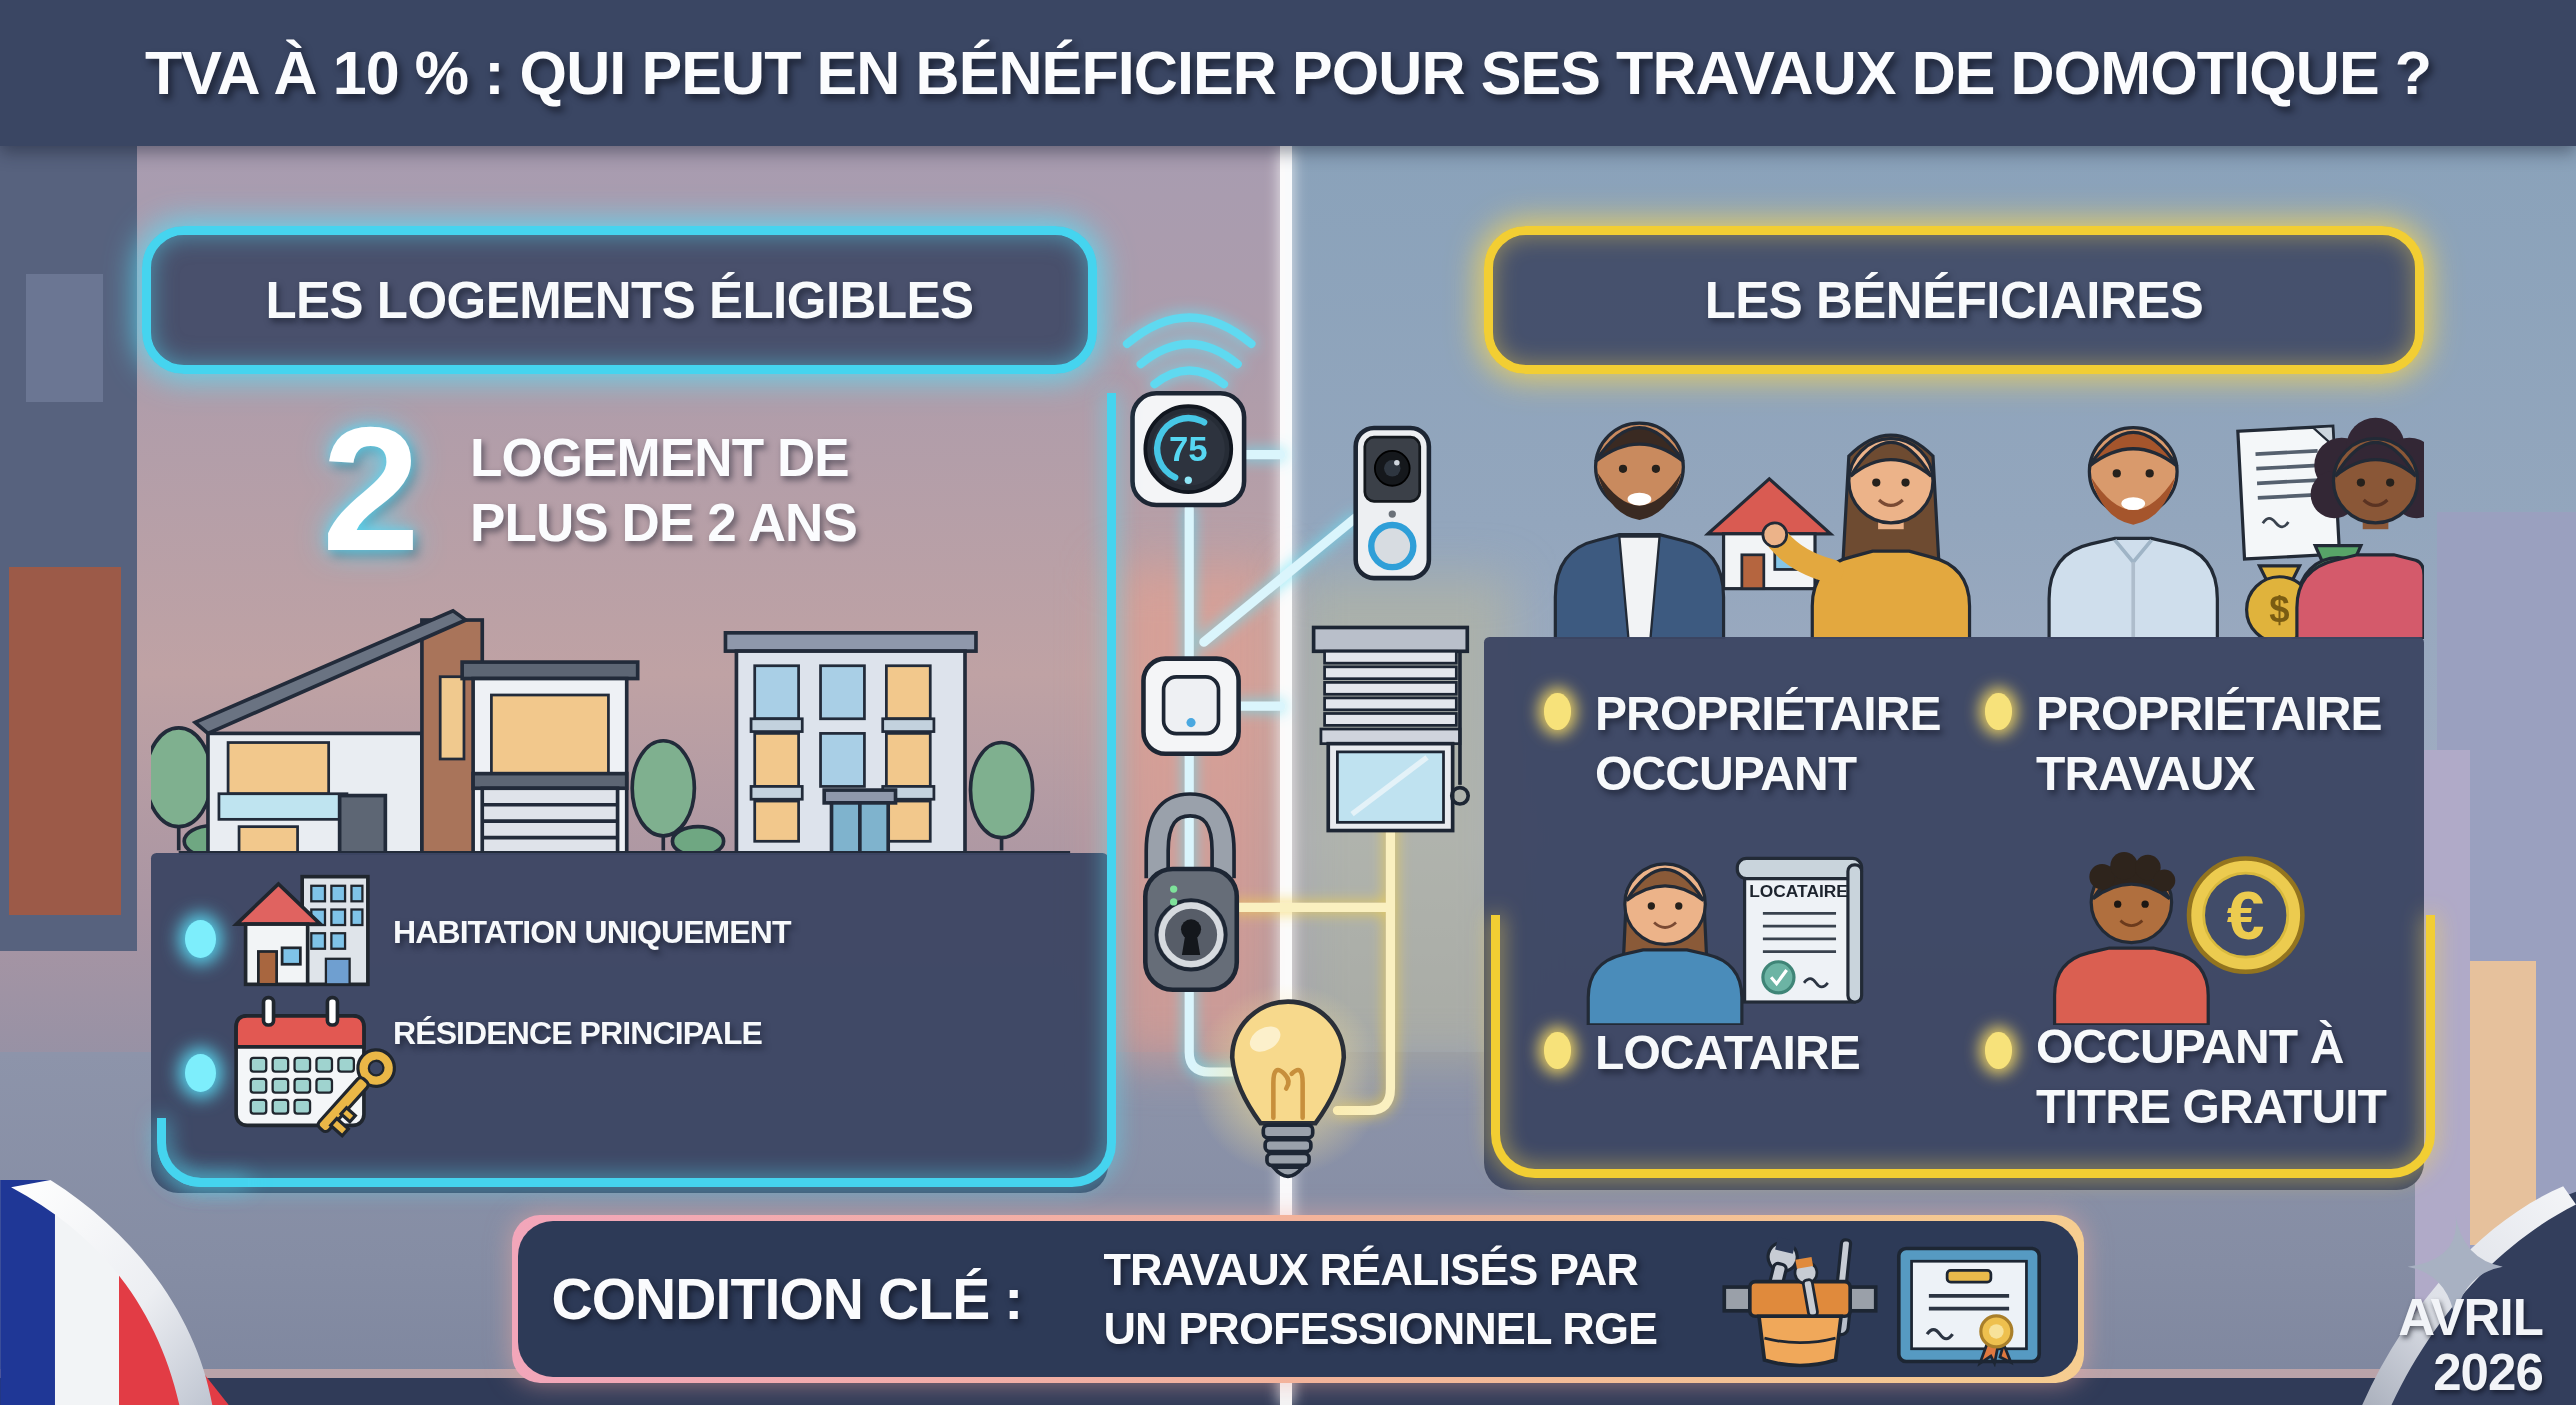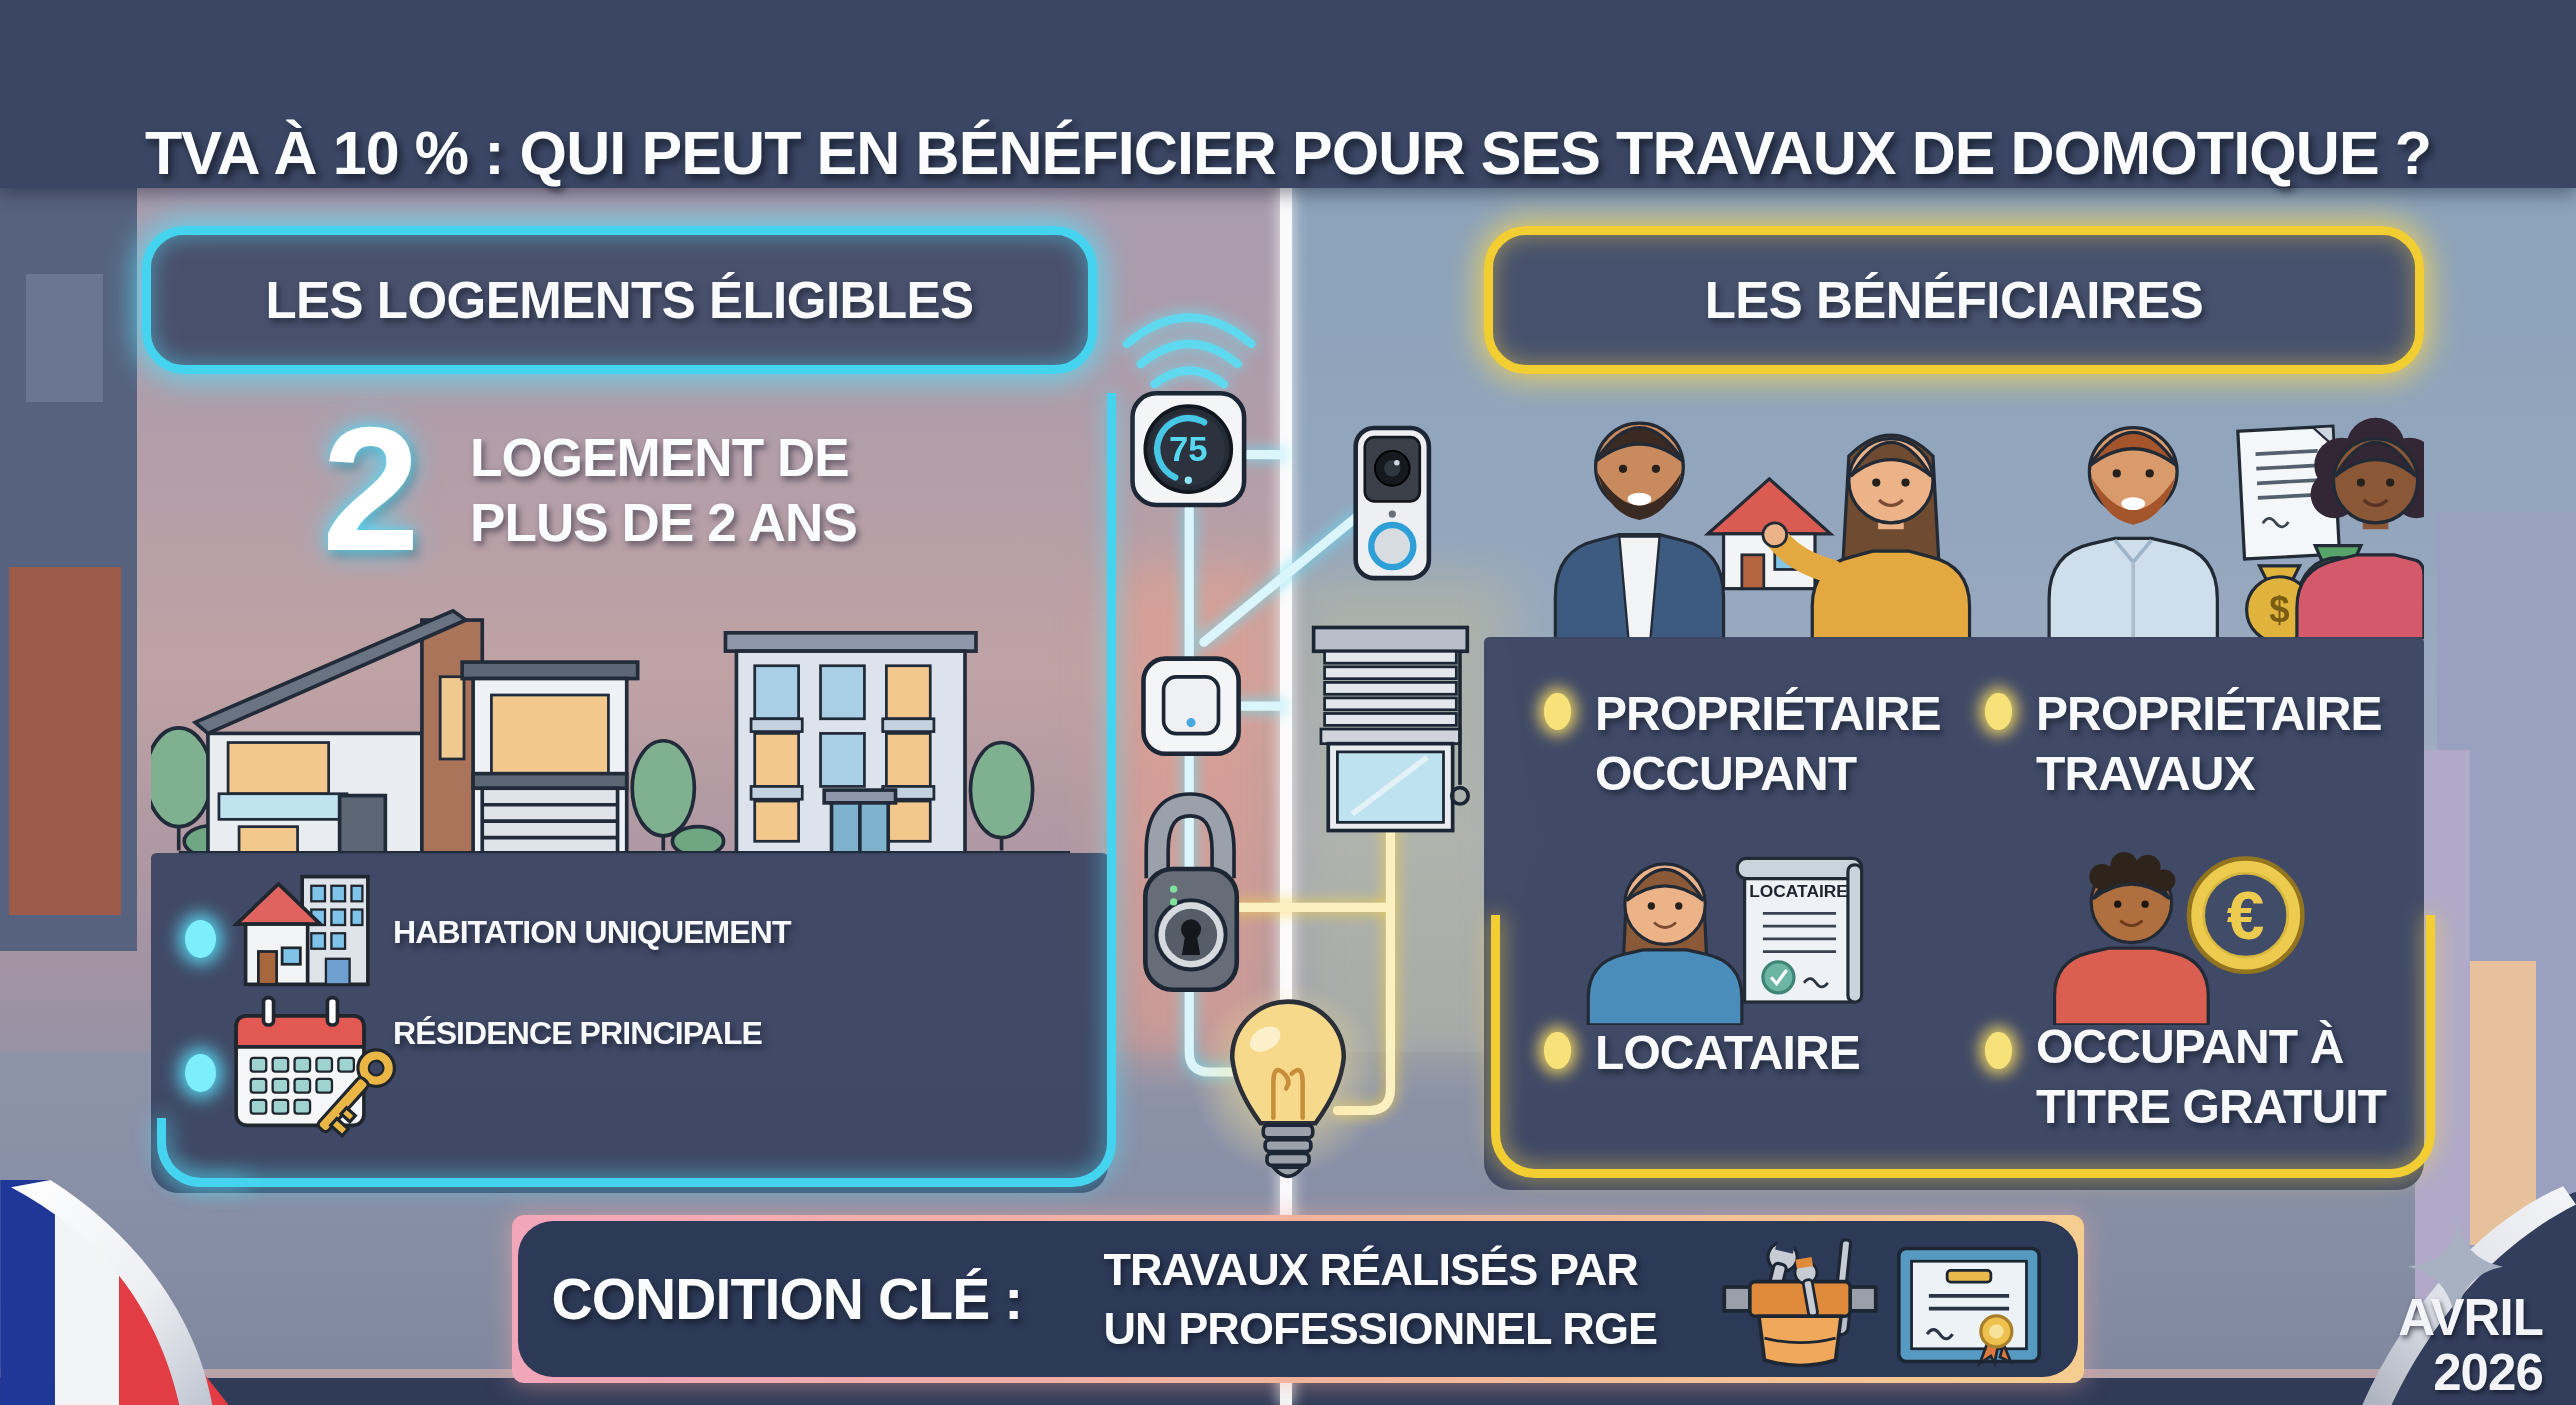--- a/index.html
+++ b/index.html
@@ -11,22 +11,22 @@
     background:linear-gradient(180deg,#8aa2ba 0%,#93a6bd 30%,#a2adc2 55%,#8e96ae 78%,#868ea6 100%);}
   .street{left:0;top:1052px;width:2576px;height:353px;z-index:1;
     background:linear-gradient(180deg,#8d94aa 0%,#858da4 60%,#7e869e 100%);}
   .pale-line{left:0;top:1369px;width:2576px;height:9.1px;background:rgba(233,186,176,.55);z-index:1;}
   .bottom-strip{left:0;top:1378px;width:2576px;height:27.4px;background:#303b58;z-index:1;}
   .bldg{z-index:1;}
   .tint-l{left:1109px;top:567px;width:170px;height:494px;background:rgba(228,160,145,.65);filter:blur(24px);z-index:1;}
   .tint-r{left:1295px;top:576px;width:216px;height:485px;background:rgba(189,186,152,.5);filter:blur(24px);z-index:1;}
   .divider{left:1280px;top:146px;width:12px;height:1259px;background:rgba(255,255,255,.95);
     box-shadow:0 0 14.6px rgba(255,255,255,.85);z-index:2;}
-  .titlebar{left:0;top:0;width:2576px;height:188px;background:#3a4663;z-index:4;
-    box-shadow:0 5.5px 16.5px rgba(20,26,44,.45);display:flex;align-items:flex-end;justify-content:center;}
+  .titlebar{left:0;top:0;width:2576px;height:146px;background:#3a4663;z-index:4;
+    box-shadow:0 5.5px 16.5px rgba(20,26,44,.45);display:flex;align-items:center;justify-content:center;}
   .title{font-size:61px;font-weight:800;color:#fbfcfe;letter-spacing:-0.9px;
     text-shadow:3.7px 4.6px 7.3px rgba(10,14,25,.6);white-space:nowrap;}
   .hdr{display:flex;align-items:center;justify-content:center;border-radius:42px;background:rgba(62,72,101,.9);
     font-weight:800;font-size:51px;color:#f8fafc;letter-spacing:-0.5px;z-index:5;
     text-shadow:2.7px 3.7px 6.4px rgba(15,20,35,.55);box-sizing:border-box;}
   .hdr-cyan{left:142px;top:226px;width:955px;height:148px;border:9.1px solid #45d4ef;
     box-shadow:0 0 31px 5.5px rgba(85,225,250,.8), inset 0 0 24px rgba(85,225,250,.5);}
   .hdr-yellow{left:1484px;top:226px;width:940px;height:148px;border:9.1px solid #f2ce33;
     box-shadow:0 0 31px 5.5px rgba(250,215,80,.8), inset 0 0 24px rgba(250,215,80,.45);}
   .frame-cyan{left:157px;top:393px;width:950px;height:785px;border-right:9.1px solid #45d4ef;border-bottom:9.1px solid #45d4ef;
@@ -43,21 +43,21 @@
     letter-spacing:-0.9px;text-shadow:2.7px 3.7px 6.4px rgba(15,20,35,.5);}
   .dot{border-radius:50%;z-index:6;}
   .dot-cyan{width:31px;height:38px;background:#7deefc;box-shadow:0 0 16.5px 6.4px rgba(90,225,250,.9);}
   .dot-yellow{width:27.4px;height:37px;background:#f7e27a;box-shadow:0 0 14.6px 5.5px rgba(248,220,100,.9);}
   .btxt{font-weight:800;color:#f7f9fb;z-index:6;line-height:1.24;letter-spacing:-0.9px;
     text-shadow:2.7px 3.7px 6.4px rgba(15,20,35,.6);}
   .btxt-l{font-size:32px;}
   .btxt-r{font-size:48px;}
   .icon-svg{z-index:6;}
   .layer{z-index:3;pointer-events:none;}
-  .cond-wrap{left:512px;top:1215px;width:1572px;height:168px;border-radius:12px;z-index:6;
+  .cond-wrap{left:512px;top:1215px;width:1572px;height:168px;border-radius:28px;z-index:6;
     background:linear-gradient(90deg,#f2a6ba,#f3b39b,#f6cd90);box-shadow:0 0 25.6px rgba(244,170,160,.55);
     padding:6.4px;box-sizing:border-box;}
   .cond-inner{width:100%;height:100%;border-radius:35px;background:#2d3a57;position:relative;}
   .cond-label{position:absolute;left:33px;top:0;height:100%;display:flex;align-items:center;
     font-size:57px;font-weight:800;color:#fafbfd;letter-spacing:-0.9px;text-shadow:2.7px 3.7px 6.4px rgba(10,14,25,.6);}
   .cond-lines{position:absolute;left:585px;top:50%;transform:translateY(-50%);font-size:45px;font-weight:800;
     color:#fafbfd;line-height:1.3;letter-spacing:-0.9px;text-shadow:2.7px 3.7px 6.4px rgba(10,14,25,.6);}
   .tool-pos{position:absolute;left:1204px;top:14.6px;}
   .cert-pos{position:absolute;left:1378px;top:22px;}
   .corner{z-index:7;}

